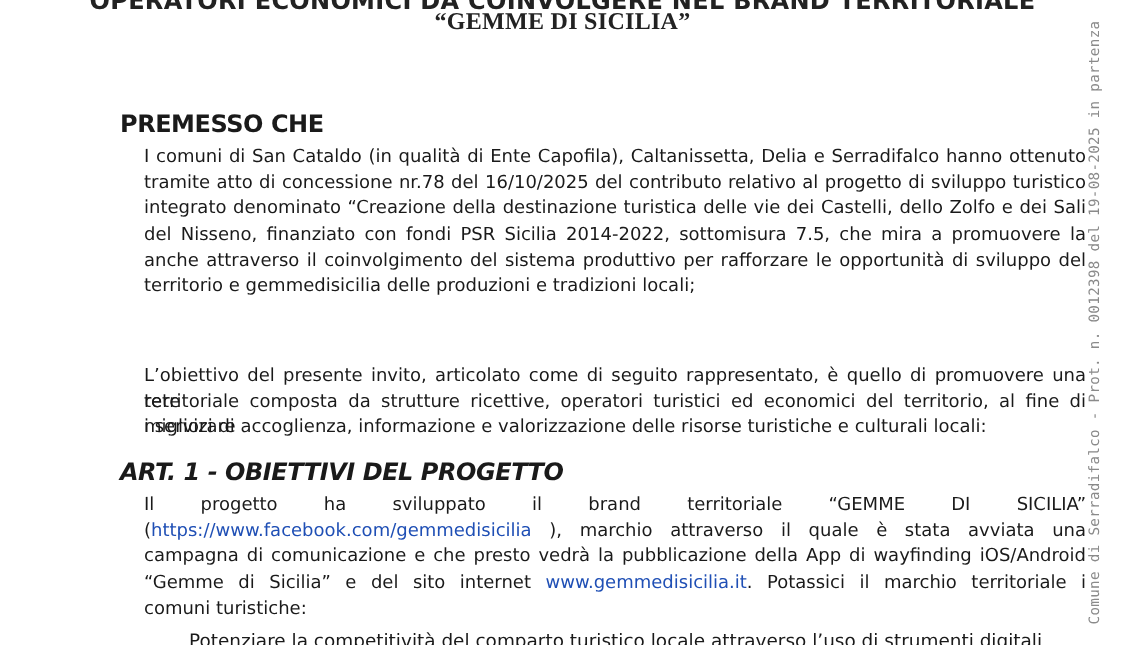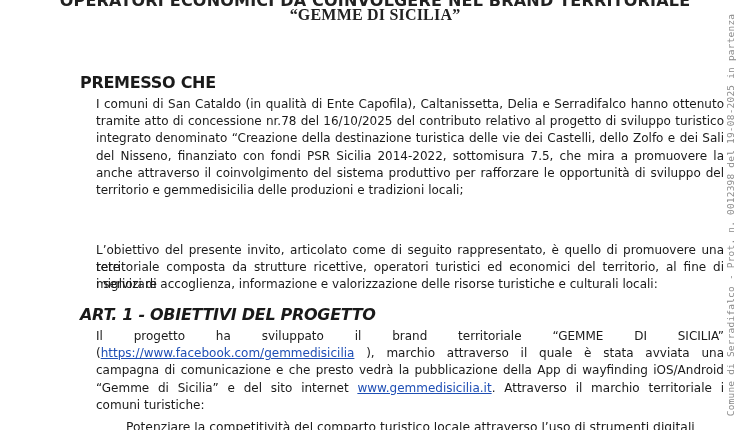--- a/index.html
+++ b/index.html
@@ -19,21 +19,21 @@
   .heading {
     position: absolute; left: 80px; font-size: 16px; font-weight: bold; color: #1a1a1a;
     letter-spacing: -0.3px;
   }
   .para {
     position: absolute; left: 96px; width: 628px; font-size: 12px; line-height: 17.2px;
     text-align: justify; color: #1a1a1a;
   }
   .line { display: block; white-space: nowrap; height: 17.2px; }
   .j { text-align-last: justify; text-align: justify; white-space: normal; }
-  a.link { color: #1f4fb5; text-decoration: underline; }
+  a.link { color: #1f4fb5; }
   .stamp {
     position: absolute; right: 6px; top: 0; width: 16px; height: 430px;
   }
   .stamp span {
     position: absolute; left: 50%; top: 50%;
     transform: translate(-50%, -50%) rotate(-90deg);
     white-space: nowrap; font-family: "DejaVu Sans Mono", monospace;
     font-size: 9.5px; color: #8a8a8a; letter-spacing: 0.2px;
   }
   .bullet-line {
@@ -64,21 +64,21 @@
     <span class="line j">territoriale composta da strutture ricettive, operatori turistici ed economici del territorio, al fine di migliorare</span>
     <span class="line">i servizi di accoglienza, informazione e valorizzazione delle risorse turistiche e culturali locali:</span>
   </div>
 
   <div class="heading" style="top:305px;font-style:italic;">ART. 1 - OBIETTIVI DEL PROGETTO</div>
 
   <div class="para" style="top:328px;">
     <span class="line j">Il progetto ha sviluppato il brand territoriale “GEMME DI SICILIA”</span>
     <span class="line j"><span>(</span><a class="link">https://www.facebook.com/gemmedisicilia</a><span> ), marchio attraverso il quale è stata avviata una</span></span>
     <span class="line j">campagna di comunicazione e che presto vedrà la pubblicazione della App di wayfinding iOS/Android</span>
-    <span class="line j"><span>“Gemme di Sicilia” e del sito internet </span><a class="link">www.gemmedisicilia.it</a><span>.  Attraverso il marchio territoriale i</span></span>
+    <span class="line j"><span>“Gemme di Sicilia” e del sito internet </span><a class="link">www.gemmedisicilia.it</a><span>.  Potassici il marchio territoriale i</span></span>
     <span class="line">comuni turistiche:</span>
   </div>
 
   <div class="bullet-line">Potenziare la competitività del comparto turistico locale attraverso l’uso di strumenti digitali</div>
 
   <div class="stamp">
     <span>Comune di Serradifalco - Prot. n. 0012398 del 19-08-2025 in partenza</span>
   </div>
 </div>
 

